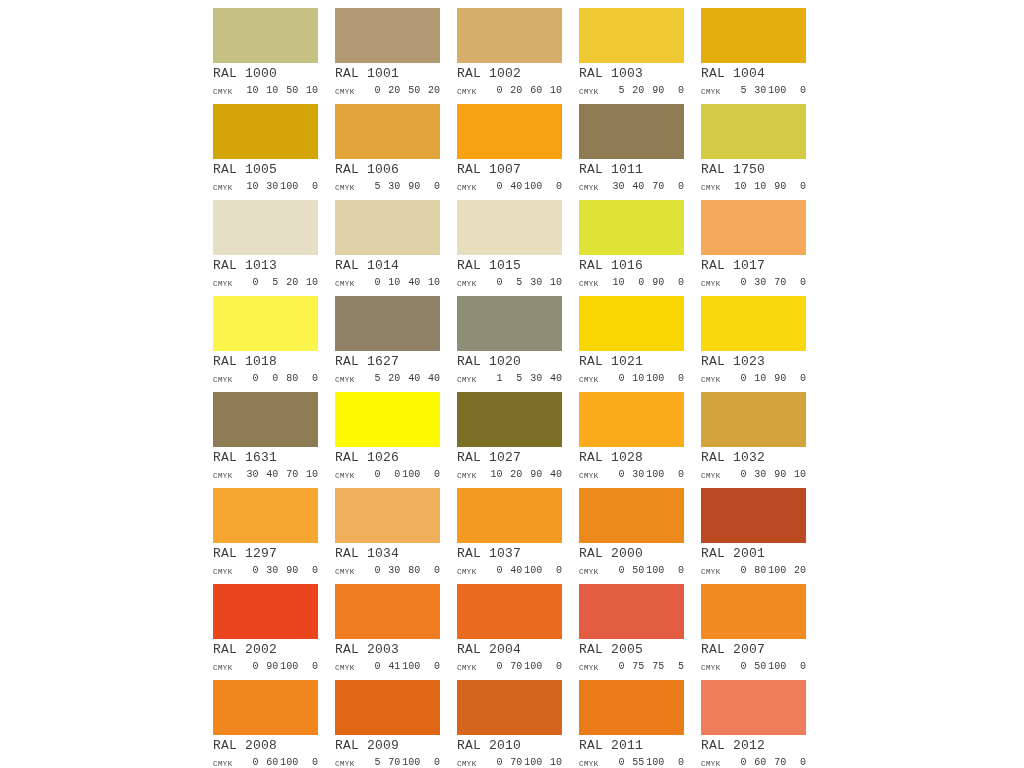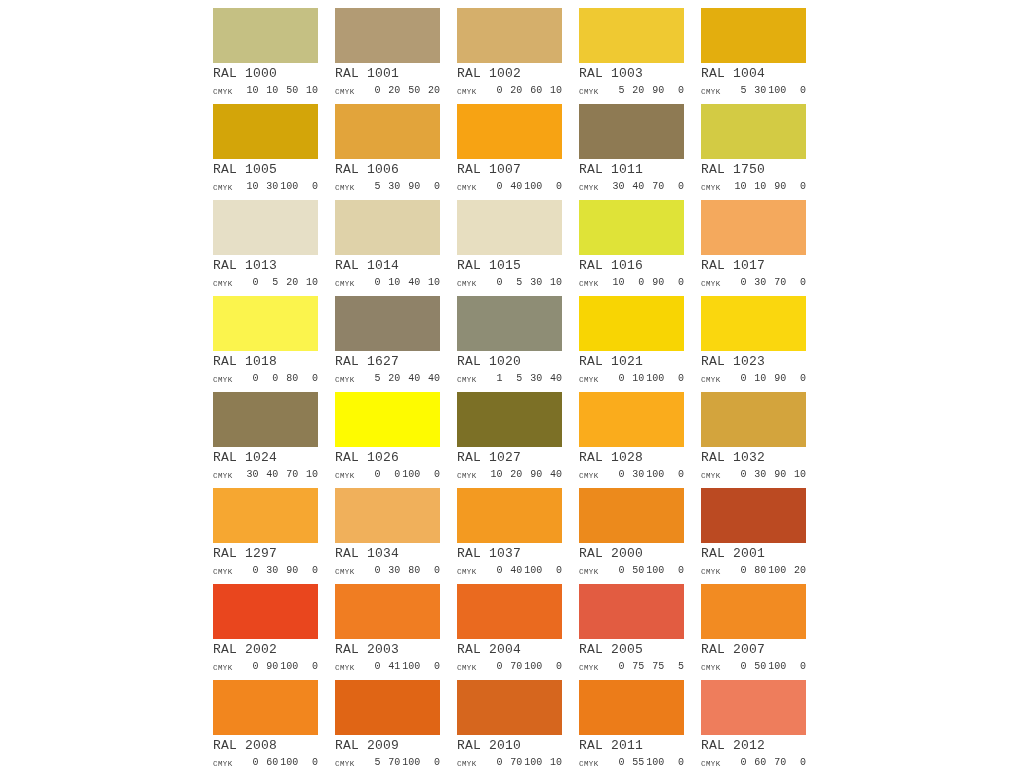--- a/index.html
+++ b/index.html
@@ -306,21 +306,21 @@
       <span class="cmyk-caption">CMYK</span>
       <span class="cmyk-val">0</span>
       <span class="cmyk-val">10</span>
       <span class="cmyk-val">90</span>
       <span class="cmyk-val">0</span>
     </div>
   </div>
 
   <div class="cell">
     <div class="swatch" style="background: rgb(141, 124, 83);"></div>
-    <div class="ral-label">RAL 1024</div>
+    <div class="ral-label">RAL 1631</div>
     <div class="cmyk-line">
       <span class="cmyk-caption">CMYK</span>
       <span class="cmyk-val">30</span>
       <span class="cmyk-val">40</span>
       <span class="cmyk-val">70</span>
       <span class="cmyk-val">10</span>
     </div>
   </div>
 
   <div class="cell">

